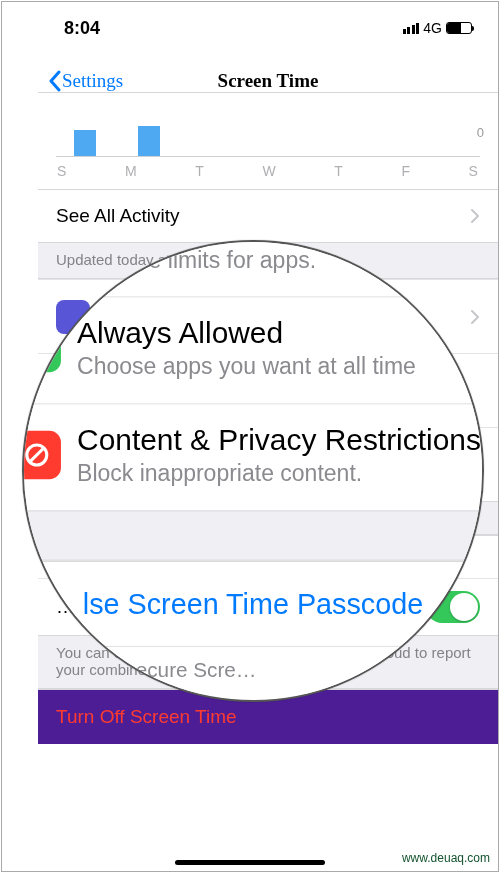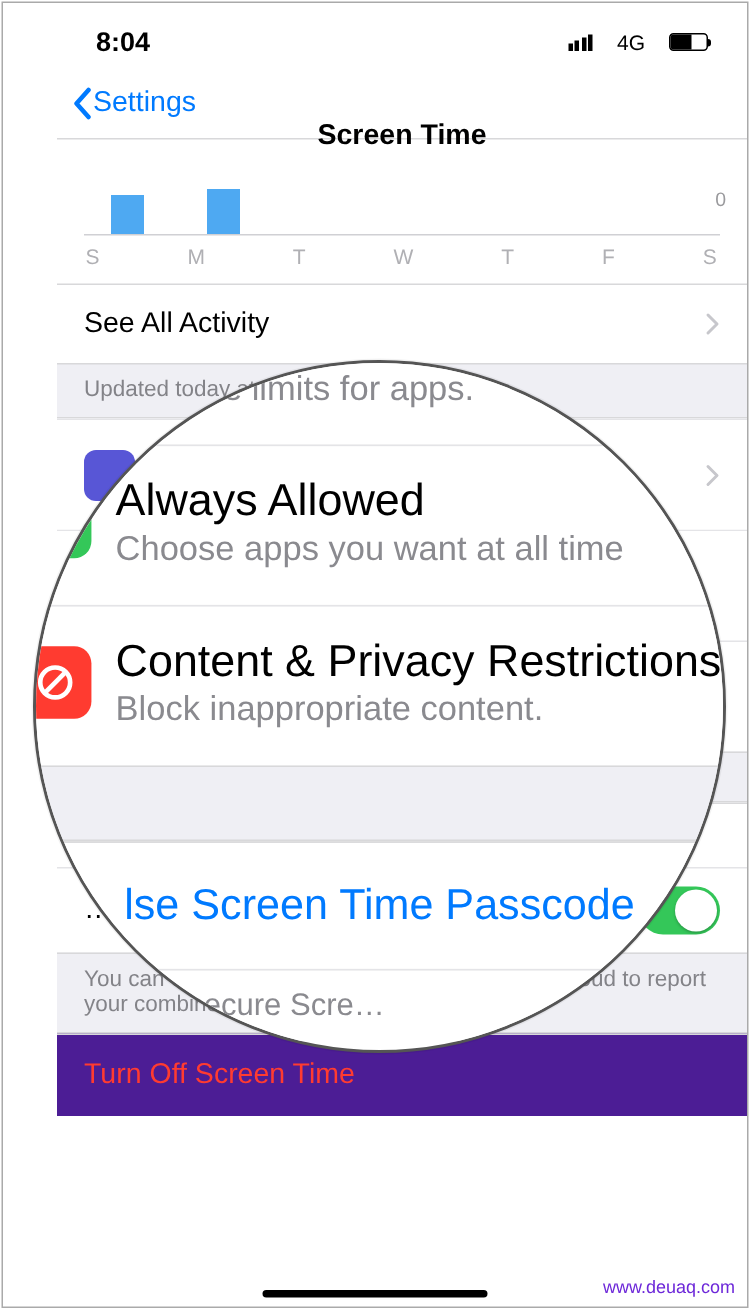--- a/index.html
+++ b/index.html
@@ -29,21 +29,21 @@
     justify-content: space-between;
     padding: 12px 26px 4px;
     height: 44px;
     font-size: 18px;
     font-weight: 600;
     color: #000;
   }
   .status-right {
     display: flex;
     align-items: center;
-    gap: 16px;
+    gap: 4px;
     font-size: 14px;
     font-weight: 500;
   }
   .signal {
     display: flex; gap: 1.5px; align-items: flex-end;
   }
   .signal span {
     width: 3px; background: #000; display: inline-block;
   }
   .signal span:nth-child(1){height:5px;}
@@ -55,24 +55,25 @@
     position: relative;
   }
   .battery::after {
     content:""; position:absolute; right:-3px; top:3px; width:2px; height:5px; background:#000; border-radius:0 2px 2px 0;
   }
   .battery-fill { background:#000; height:100%; width:60%; border-radius:2px 0 0 2px; }
 
   
   .nav-bar {
     display: flex;
-    align-items: center;
+    align-items: flex-end;
     height: 46px;
     position: relative;
     border-bottom: 0;
+    font-family: Liberation Serif, serif;
   }
   .nav-back {
     display: flex; align-items: center;
     color: #007aff;
     font-size: 19px;
     padding-left: 10px;
     cursor: pointer;
   }
   .nav-back svg { stroke: #007aff; }
   .nav-title {
@@ -206,21 +207,21 @@
   .mag-inner .list-item { padding: 16px 20px 20px; }
   .mag-inner .title { font-size: 26px; font-weight: 400; }
   .mag-inner .sub { font-size: 20px; }
   .mag-inner .icon-sq { width: 42px; height:42px; border-radius:10px; }
   .mag-inner .blue-row { font-size: 25px; color:#007aff; font-weight:400; padding: 22px 18px;}
   .mag-inner .section-gap { height: 44px; }
   .mag-inner .list-item { position:relative; }
 
   .watermark {
     position:absolute; bottom:6px; right:8px;
-    font-size:12px; color:#6d28d9; background:rgba(255,255,255,.8);margin-top:48px;
+    font-size:12px; color:#14532d; background:rgba(255,255,255,.8);margin-top:48px;
   }
 </style>
 </head>
 <body>
 
 <div class="frame">
 
   <div class="status-bar">
     <div>8:04</div>
     <div class="status-right">

